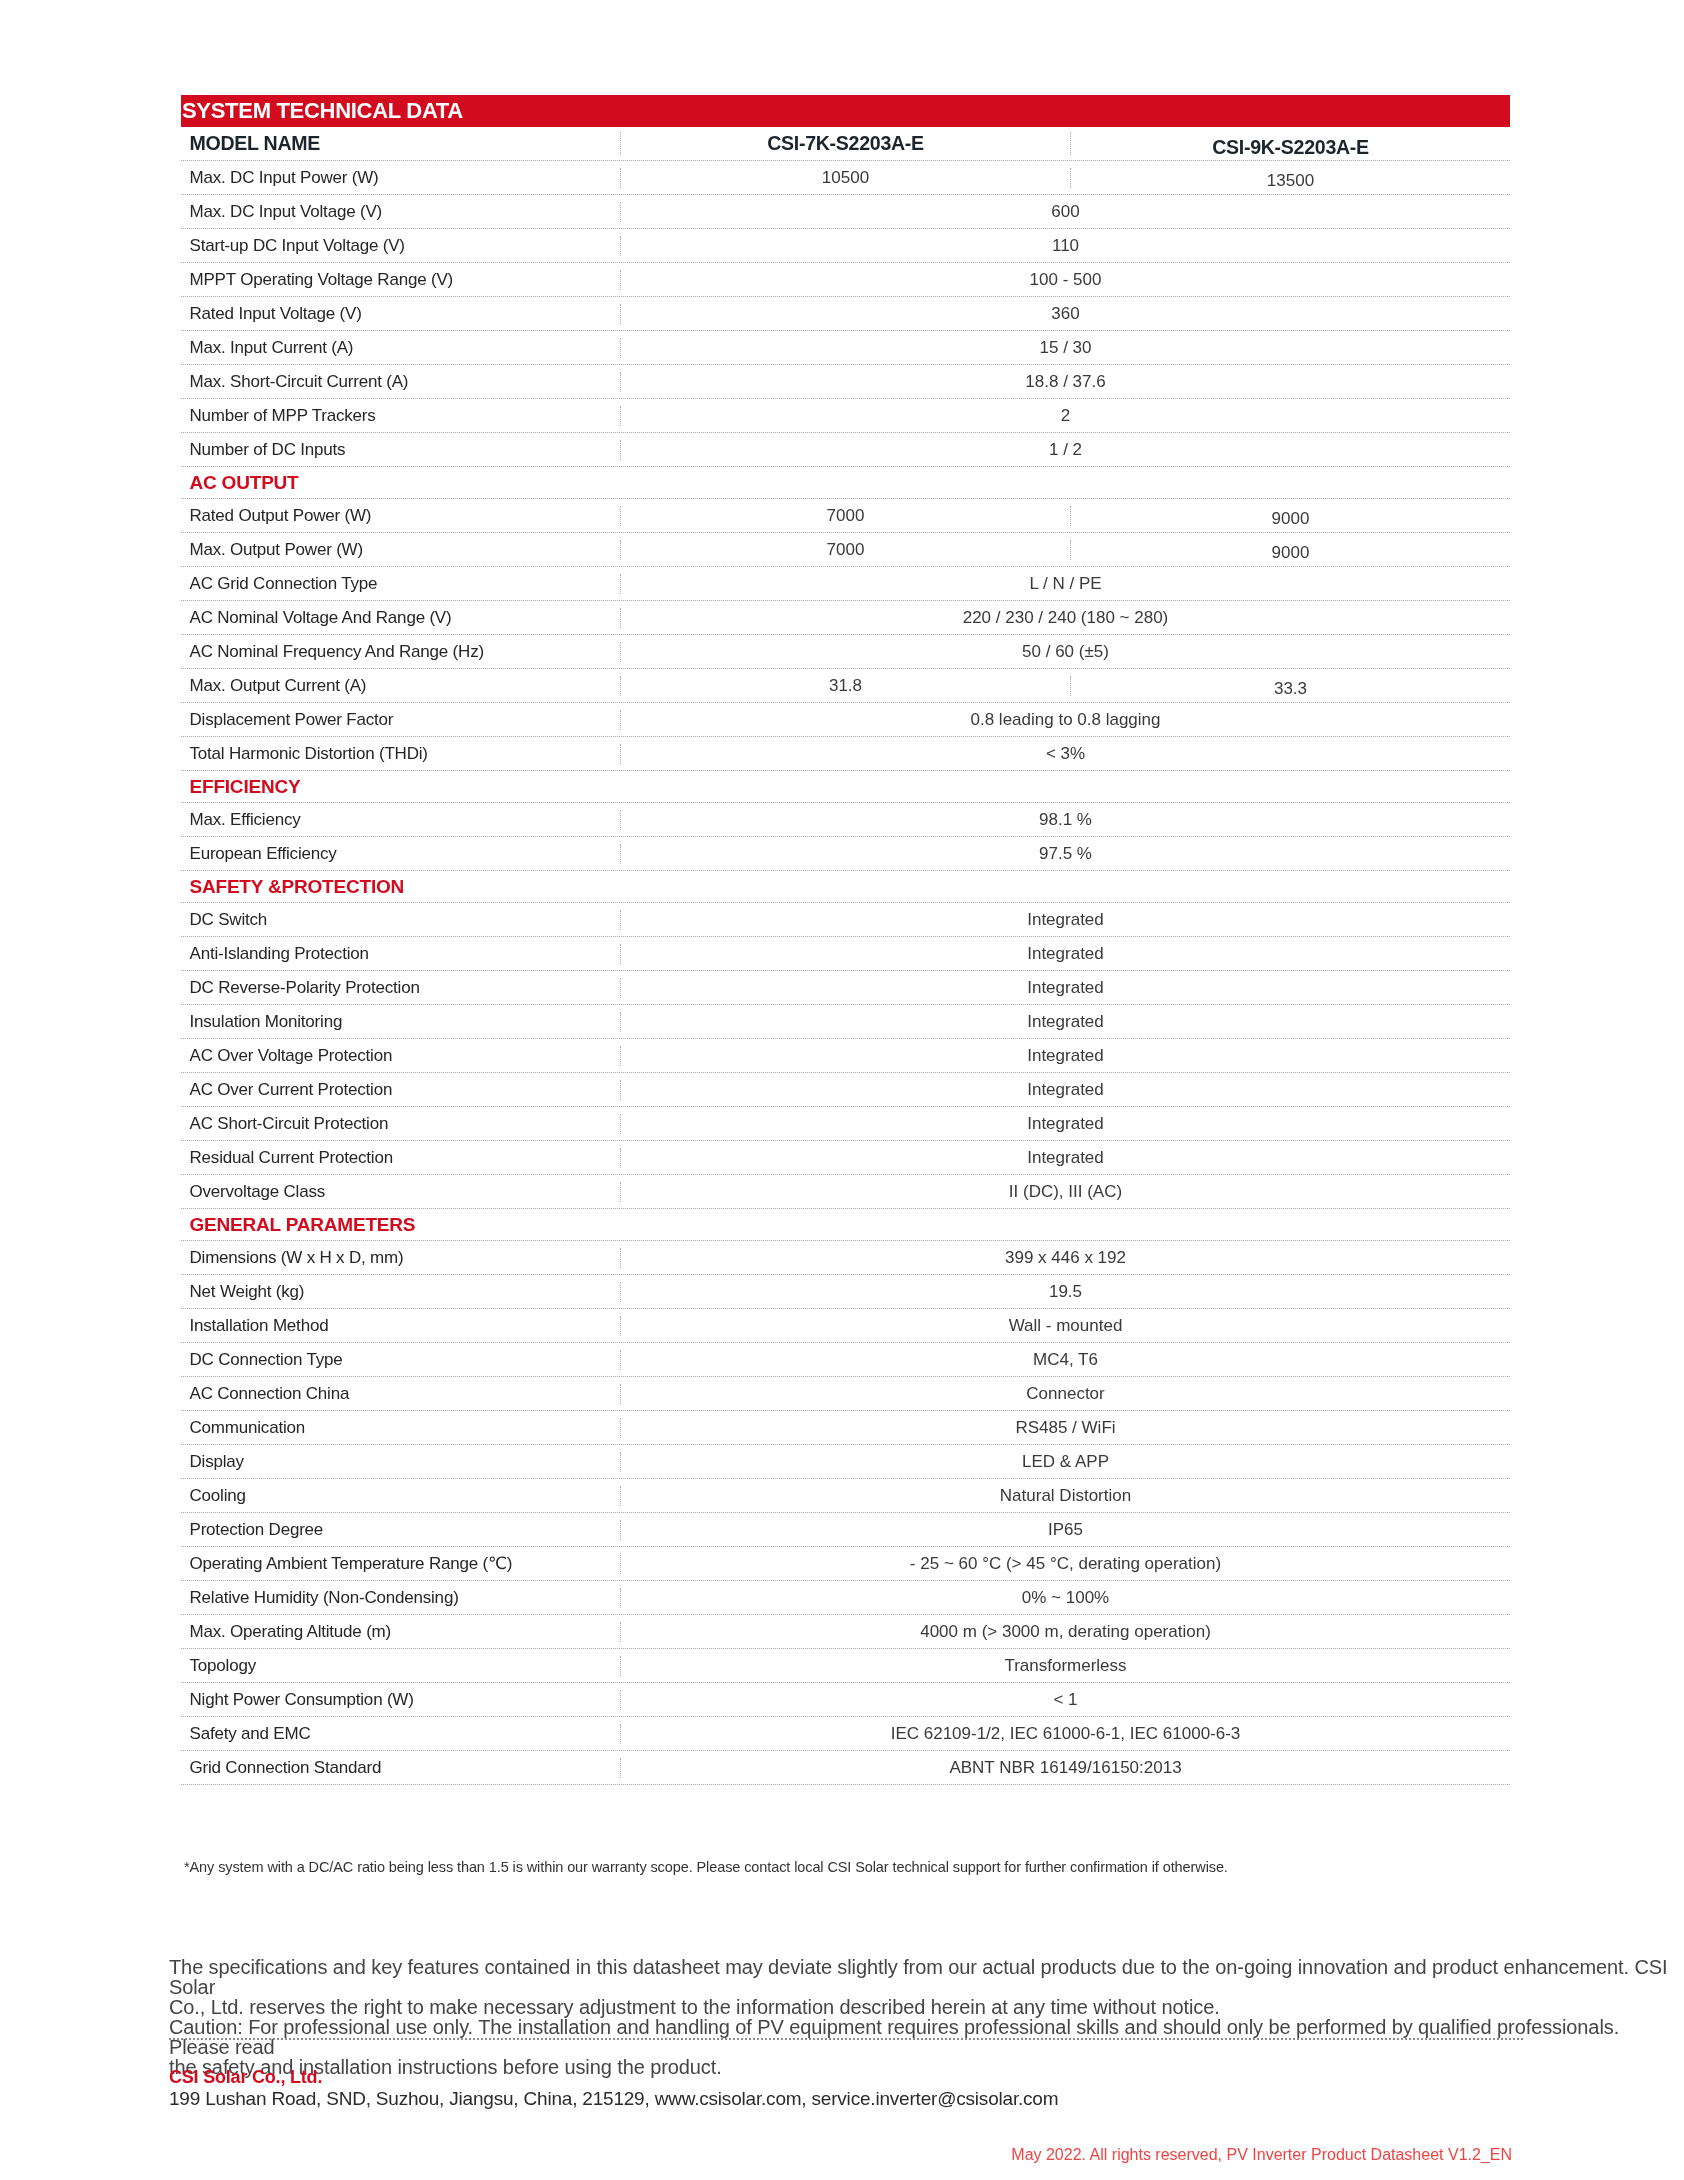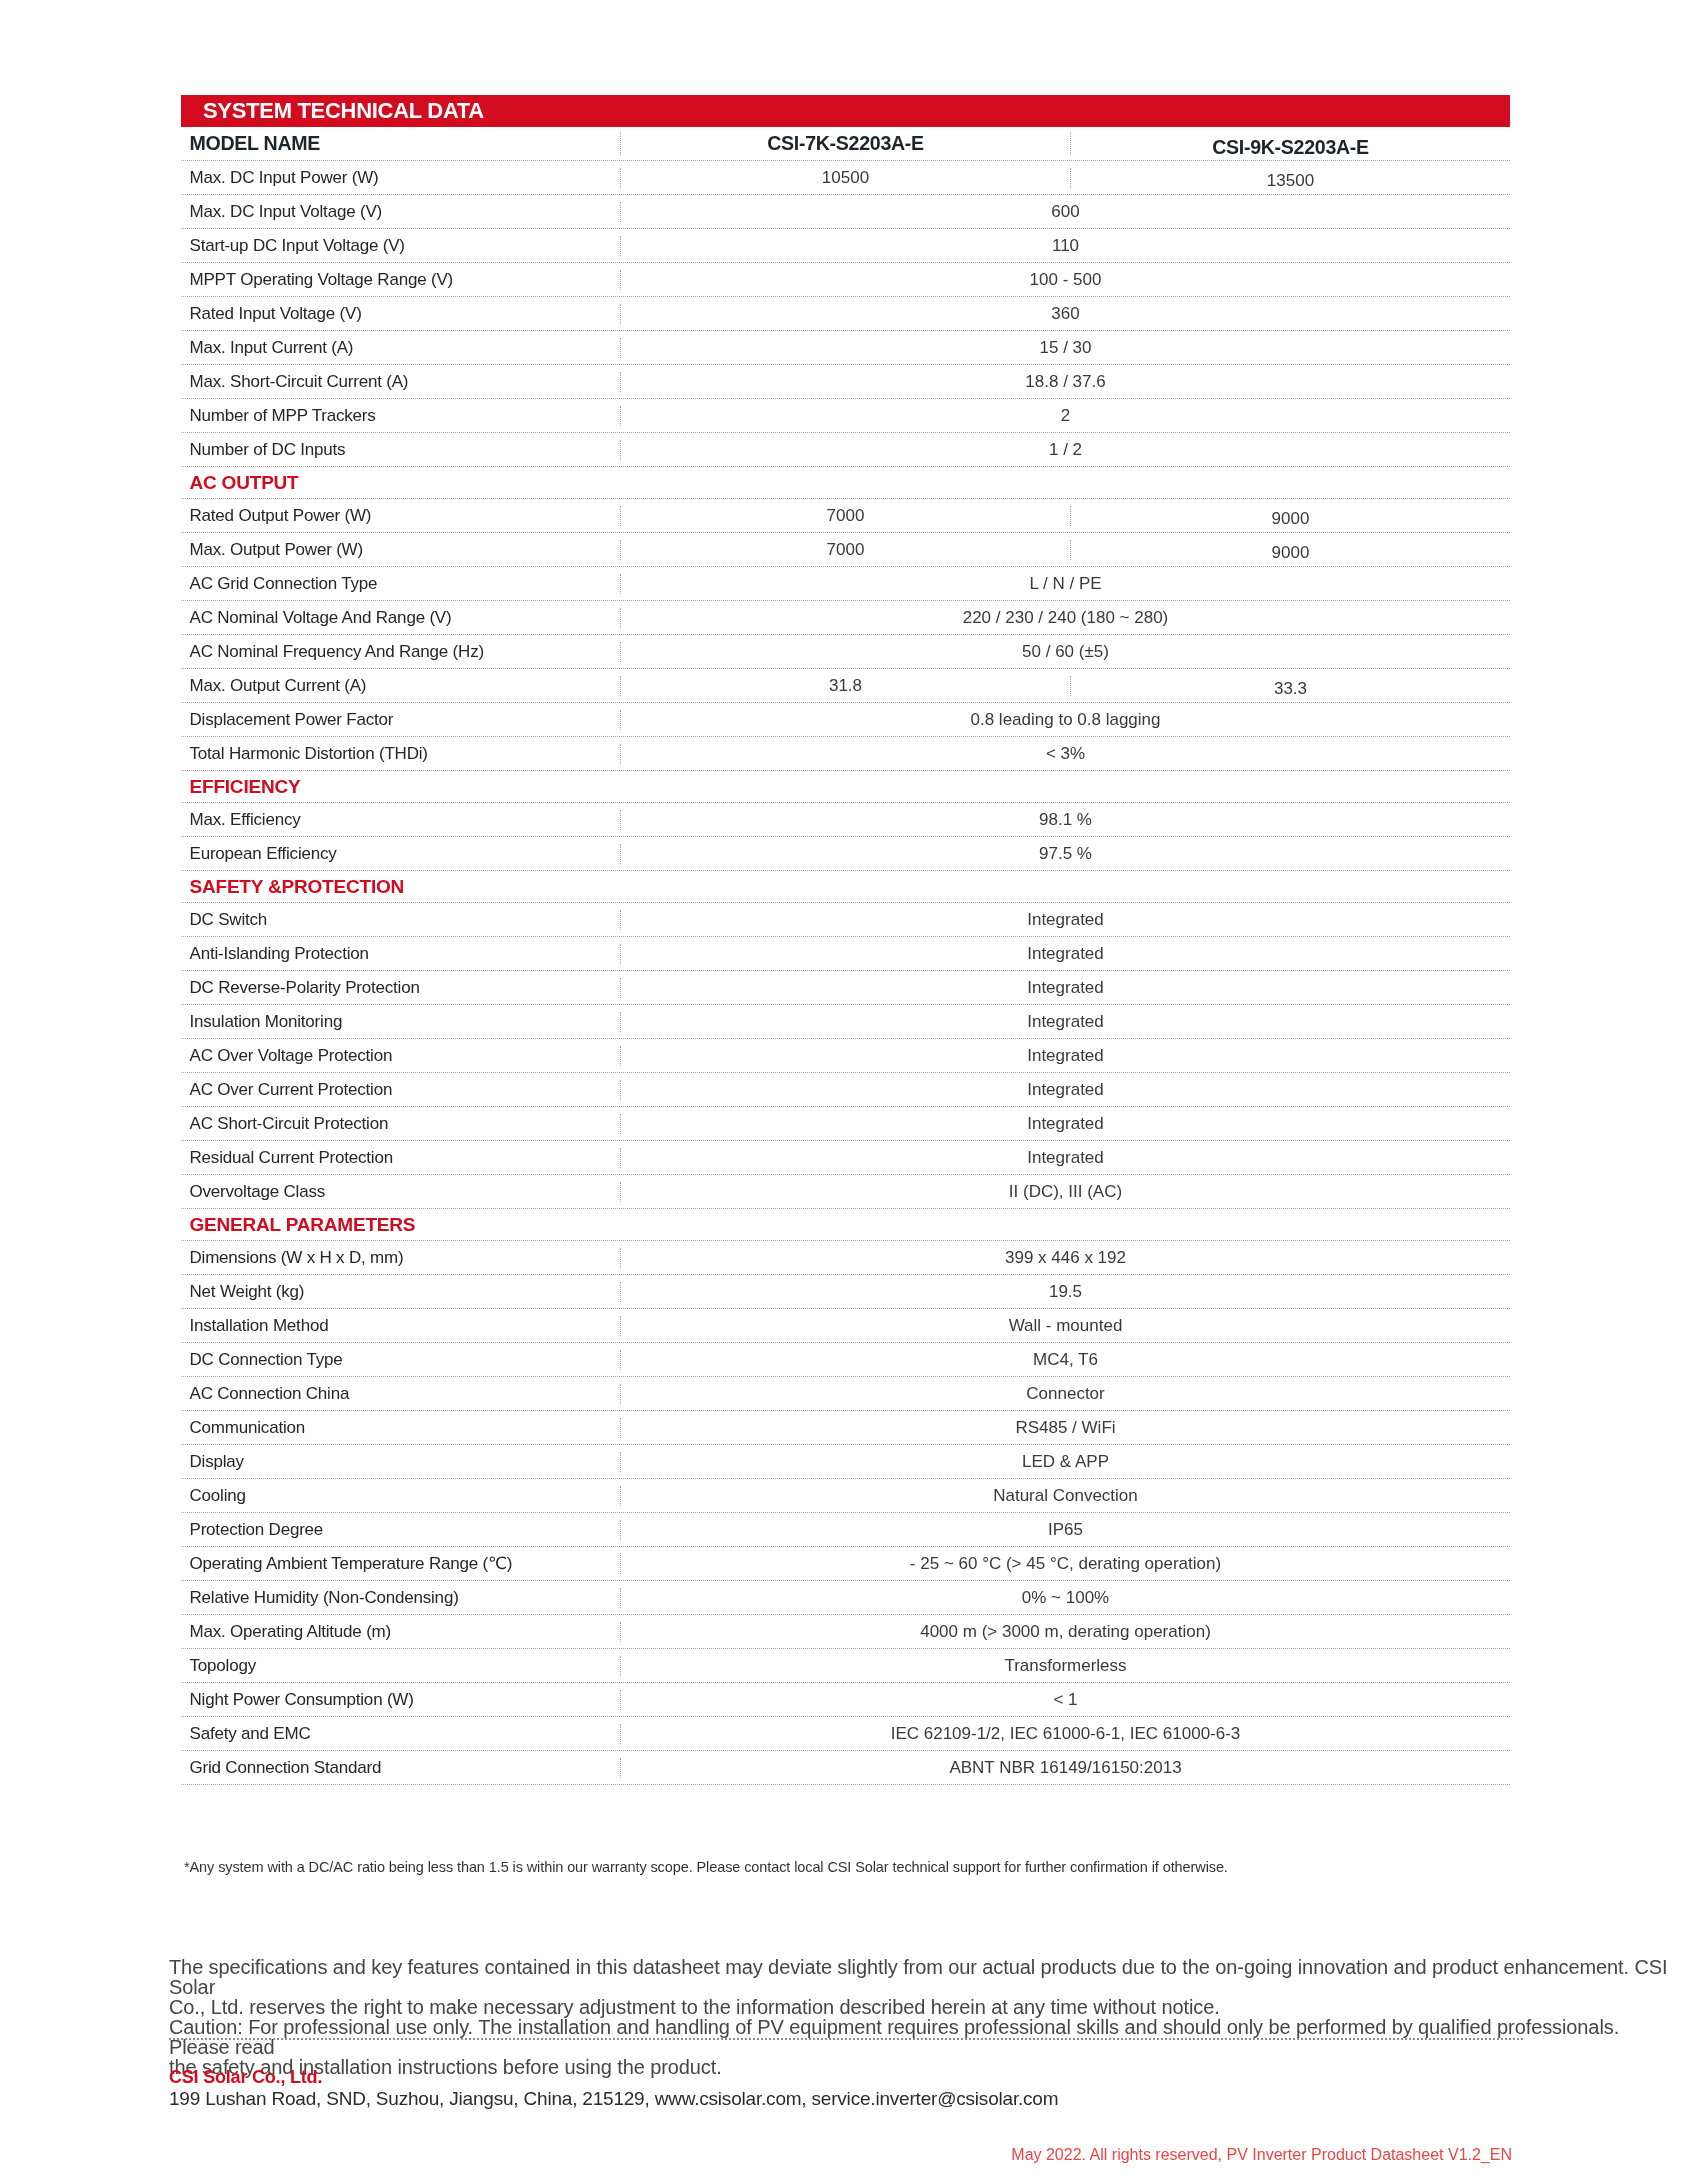--- a/index.html
+++ b/index.html
@@ -15,21 +15,21 @@
     width:1685px;height:2181px;position:relative;
     font-family:"Liberation Sans","DejaVu Sans",sans-serif;
     -webkit-font-smoothing:antialiased;
   }
   .page{position:absolute;inset:0;background:#fff;overflow:hidden;}
 
   
   .table-wrap{position:absolute;left:181px;top:95px;width:1329px;}
   .banner{
     height:32px;background:var(--brand-red);
-    display:flex;align-items:center;padding-left:22px;
+    display:flex;align-items:center;padding-left:1px;
   }
   .banner-title{
     color:#ffffff;font-weight:bold;font-size:22px;letter-spacing:-0.3px;
   }
   .row{display:flex;align-items:center;border-bottom:1.7px dotted var(--line);}
   .data-row{height:34px;}
   .section-row{height:32px;align-items:center;}
   .section-title{
     color:var(--brand-red);font-weight:bold;font-size:19px;
     padding-left:8.5px;letter-spacing:-0.2px;
@@ -244,21 +244,21 @@
         <div class="row data-row">
           <div class="cell label">Communication</div>
           <div class="cell vspan">RS485 / WiFi</div>
         </div>
         <div class="row data-row">
           <div class="cell label">Display</div>
           <div class="cell vspan">LED &amp; APP</div>
         </div>
         <div class="row data-row">
           <div class="cell label">Cooling</div>
-          <div class="cell vspan">Natural Convection</div>
+          <div class="cell vspan">Natural Distortion</div>
         </div>
         <div class="row data-row">
           <div class="cell label">Protection Degree</div>
           <div class="cell vspan">IP65</div>
         </div>
         <div class="row data-row">
           <div class="cell label">Operating Ambient Temperature Range (℃)</div>
           <div class="cell vspan">- 25 ~ 60 °C (&gt; 45 °C, derating operation)</div>
         </div>
         <div class="row data-row">

